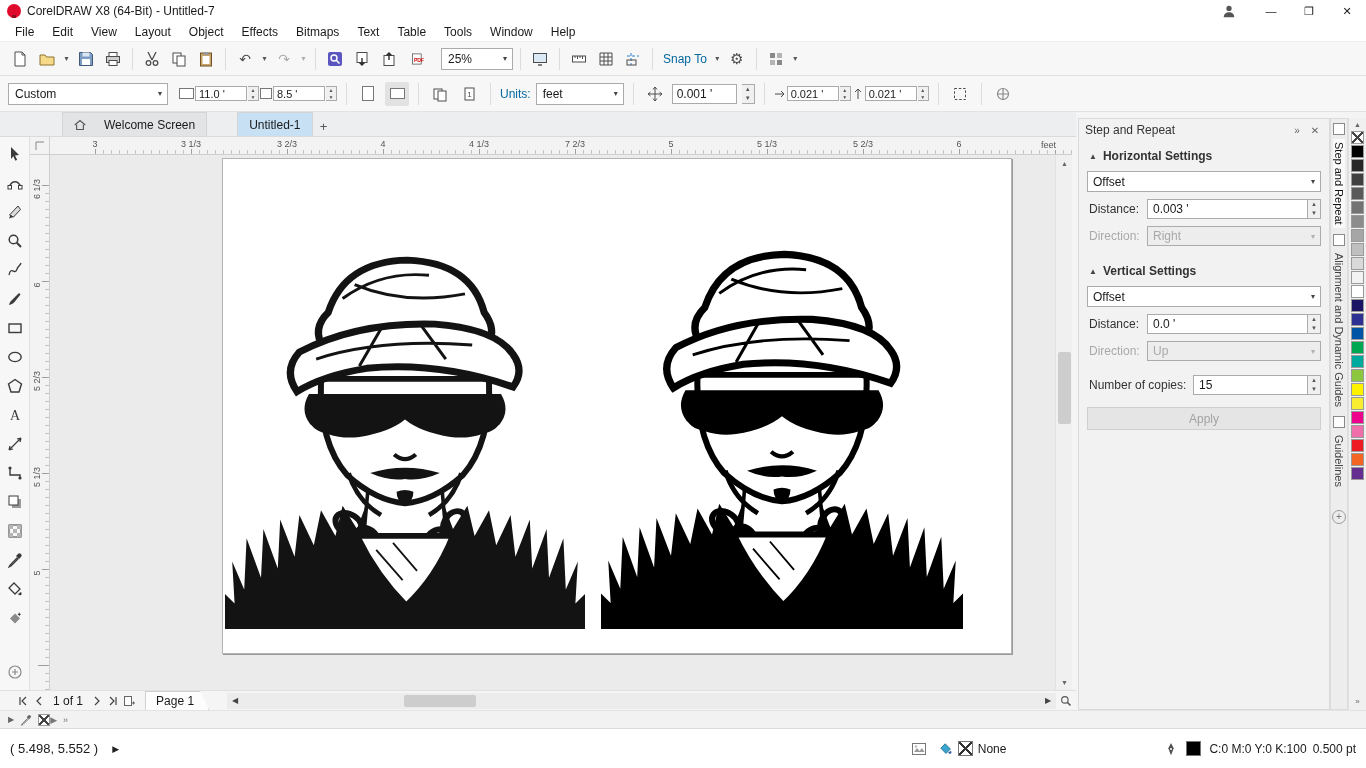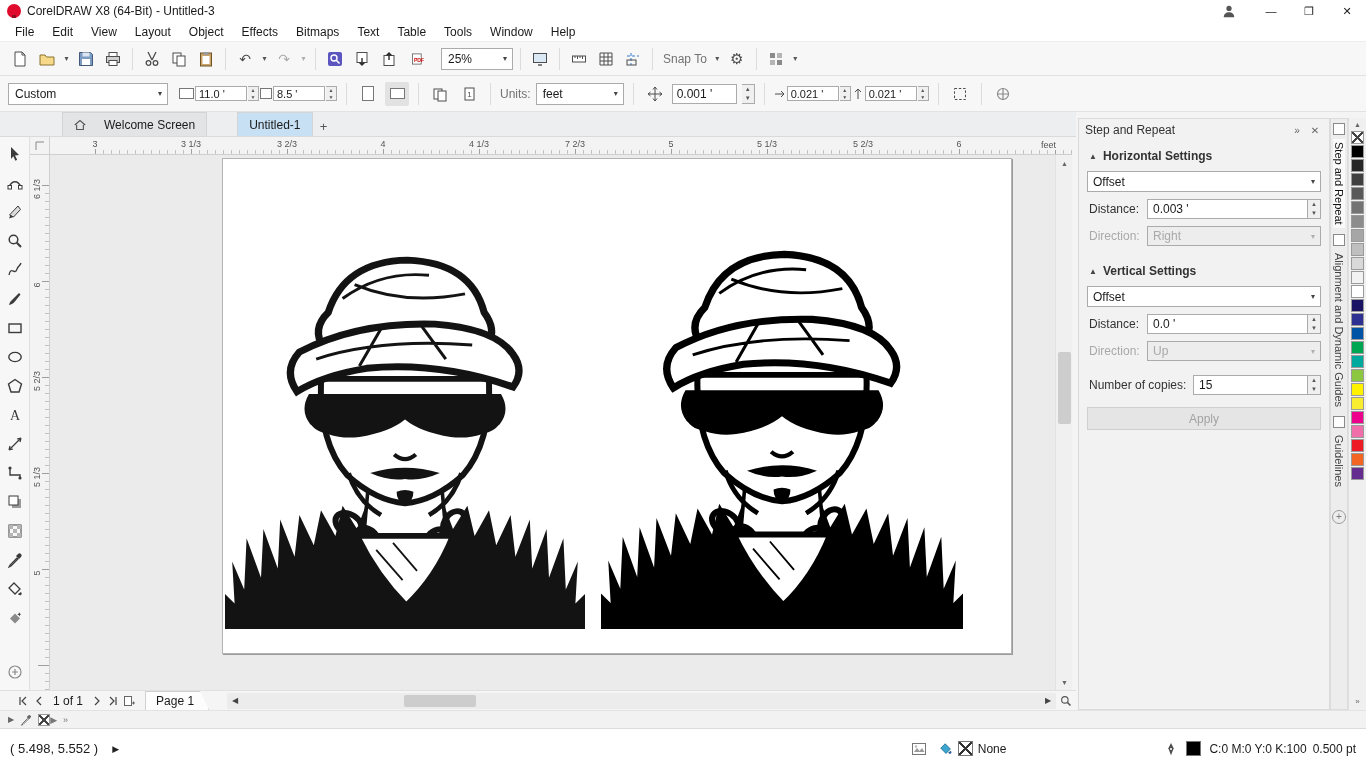--- a/index.html
+++ b/index.html
@@ -28,21 +28,21 @@
   .tbtn svg{width:16px;height:16px;}
   .chev{font-size:8px;color:#555;width:9px;text-align:center;flex:0 0 auto;}
   .tsep{width:1px;height:22px;background:#dcdcdc;margin:0 4px;flex:0 0 auto;}
   .combo{background:#fff;border:1px solid #ababab;height:22px;display:flex;align-items:center;padding:0 2px 0 6px;gap:3px;}
   .combo .cval{flex:1;}
   .combo .cchev{font-size:8px;color:#444;padding:0 3px;}
   .field{background:#fff;border:1px solid #ababab;height:20px;display:flex;align-items:center;padding:0 4px;}
   .spin{display:flex;flex-direction:column;width:13px;height:20px;border:1px solid #ababab;border-left:none;background:#f0f0f0;}
   .spin span{flex:1;font-size:6px;line-height:9px;text-align:center;color:#555;}
   .grayed{opacity:.45;}
-  .minitext{font-size:12px;color:#737373;}
+  .minitext{font-size:12px;color:#0369a1;}
   .stack2{display:flex;flex-direction:row;gap:1px;justify-content:center;}
   .stack2 .row{display:flex;align-items:center;gap:1px;}
   .fsm{height:15px;font-size:11px;padding:0 3px;background:#fff;border:1px solid #ababab;display:flex;align-items:center;}
   .spinsm{display:flex;flex-direction:column;width:11px;height:15px;border:1px solid #ababab;border-left:none;background:#f0f0f0;}
   .spinsm span{flex:1;font-size:5px;line-height:7px;text-align:center;color:#555;}
   .pageicon{width:12px;height:15px;border:1px solid #777;background:#fff;}
   .pageicon.land{width:15px;height:11px;}
 
   
   #tabbar{left:0;top:112px;width:1076px;height:25px;background:#eceeef;display:flex;align-items:flex-end;padding-left:32px;border-bottom:1px solid #d8dadb;}
@@ -181,21 +181,21 @@
           <ellipse cx="191" cy="240" rx="12" ry="8.5" transform="rotate(-62 191 240)"></ellipse>
         </g>
         <path d="M110,250 L190,250 Q176,286 151,310 Q126,284 110,250 Z" fill="#fff" stroke="#000" stroke-width="5"></path>
         <path d="M126,262 L148,288 M140,256 L160,280" stroke="#000" stroke-width="1.5"></path>
       </g>
     </defs>
   </svg>
 
   <div id="titlebar" class="abs">
     <div id="app-icon"></div>
-    <div id="title-text">CorelDRAW X8 (64-Bit) - Untitled-3</div>
+    <div id="title-text">CorelDRAW X8 (64-Bit) - Untitled-7</div>
     <div id="titlebar-right">
       <div id="account-icon">
         <svg width="14" height="14" viewBox="0 0 16 16">
             <circle cx="8" cy="5" r="3" fill="#555"></circle>
             <path d="M2 15c0-3.5 2.7-5.5 6-5.5s6 2 6 5.5z" fill="#555"></path>
           </svg>
       </div>
       <div class="win-btn">—</div>
       <div class="win-btn">❐</div>
       <div class="win-btn">✕</div>

